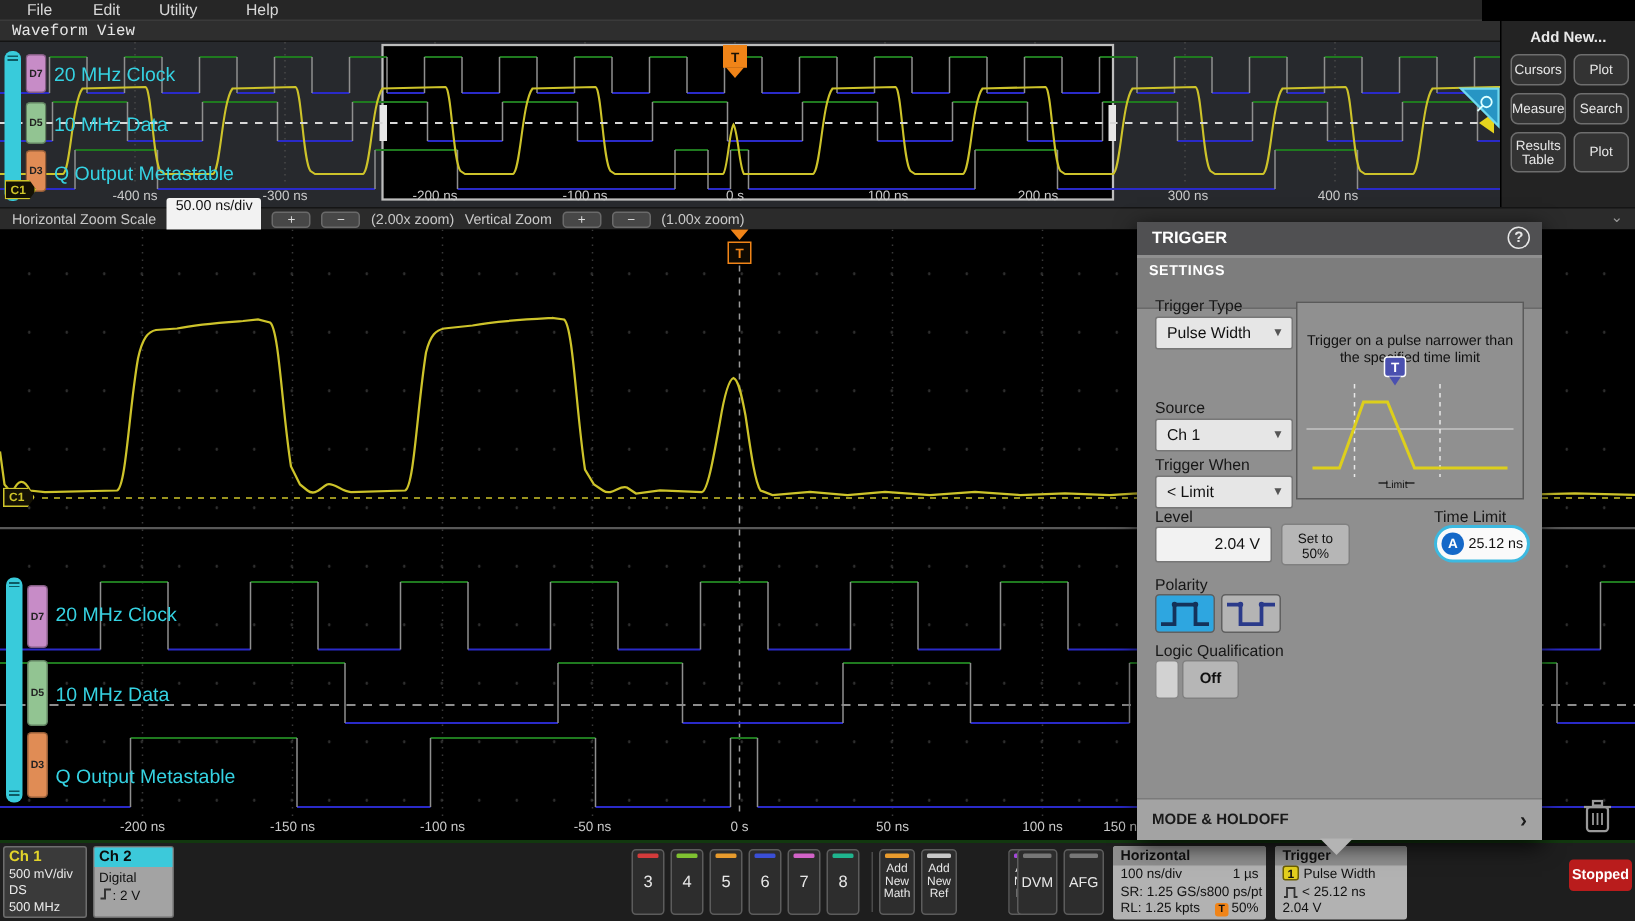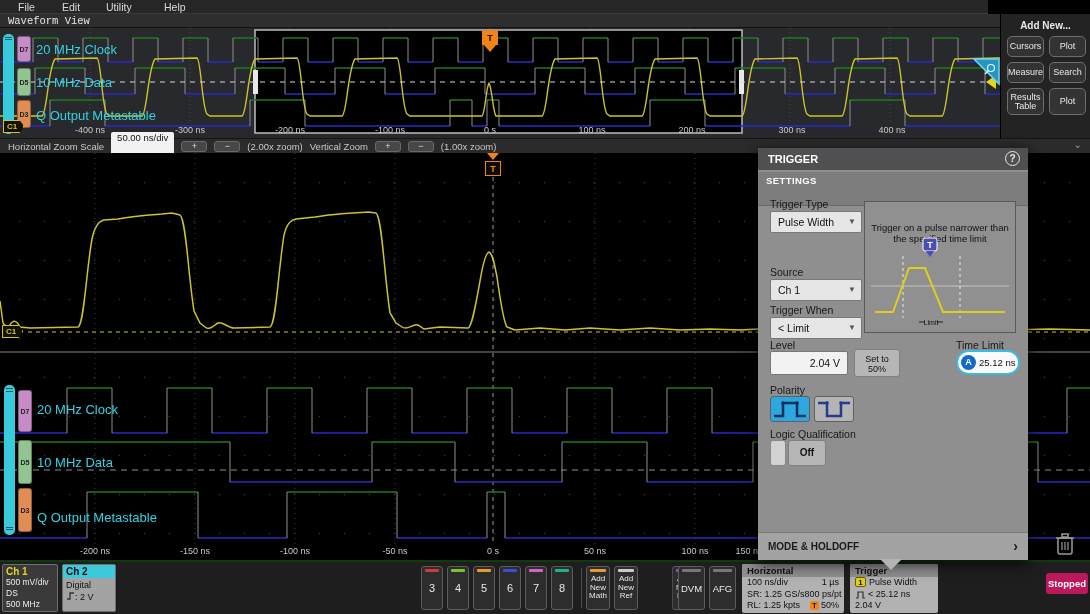--- a/index.html
+++ b/index.html
@@ -113,21 +113,21 @@
              color:#e8e8e8; font-size:9.5px; display:flex; align-items:center; justify-content:center; }
   .vdiv { position:absolute; top:6px; width:1px; height:40px; background:#4a4a4a; }
   .sb-panel { position:absolute; top:2px; height:49px; background:#b2b2b2; border-radius:2px; overflow:hidden; }
   .sb-panel .hdr { background:#8f8f8f; color:#111; font-size:9.5px; font-weight:bold; padding:0 5px; height:13px; line-height:13px; }
   .sb-panel .row { display:flex; font-size:9px; color:#111; padding:0 5px; line-height:11.5px; white-space:nowrap; }
   .sb-panel .row .c2 { margin-left:auto; }
   .src1 { display:inline-block; width:11px; height:10px; background:#e3cf1e; border:1px solid #6b5e00; border-radius:2px;
           color:#111; font-size:8px; font-weight:bold; text-align:center; line-height:9px; margin-right:3px; }
   .posT { display:inline-block; width:9px; height:9px; background:#f08418; border-radius:2px; color:#111;
           font-size:7px; font-weight:bold; text-align:center; line-height:9px; margin-right:2px; }
-  #stopped { position:absolute; left:1046px; top:11px; width:42px; height:21px; background:#be185d; border-radius:3px;
+  #stopped { position:absolute; left:1046px; top:11px; width:42px; height:21px; background:#b91c1c; border-radius:3px;
              color:#fff; font-size:9.5px; font-weight:bold; text-align:center; line-height:21px; }
   #trash { left:1052px; top:530px; z-index:21; }
 </style>
 </head>
 <body>
 
 <div id="app">
 
   <div id="menubar" class="abs">
     <span class="menu-item" style="left:18px">File</span>

